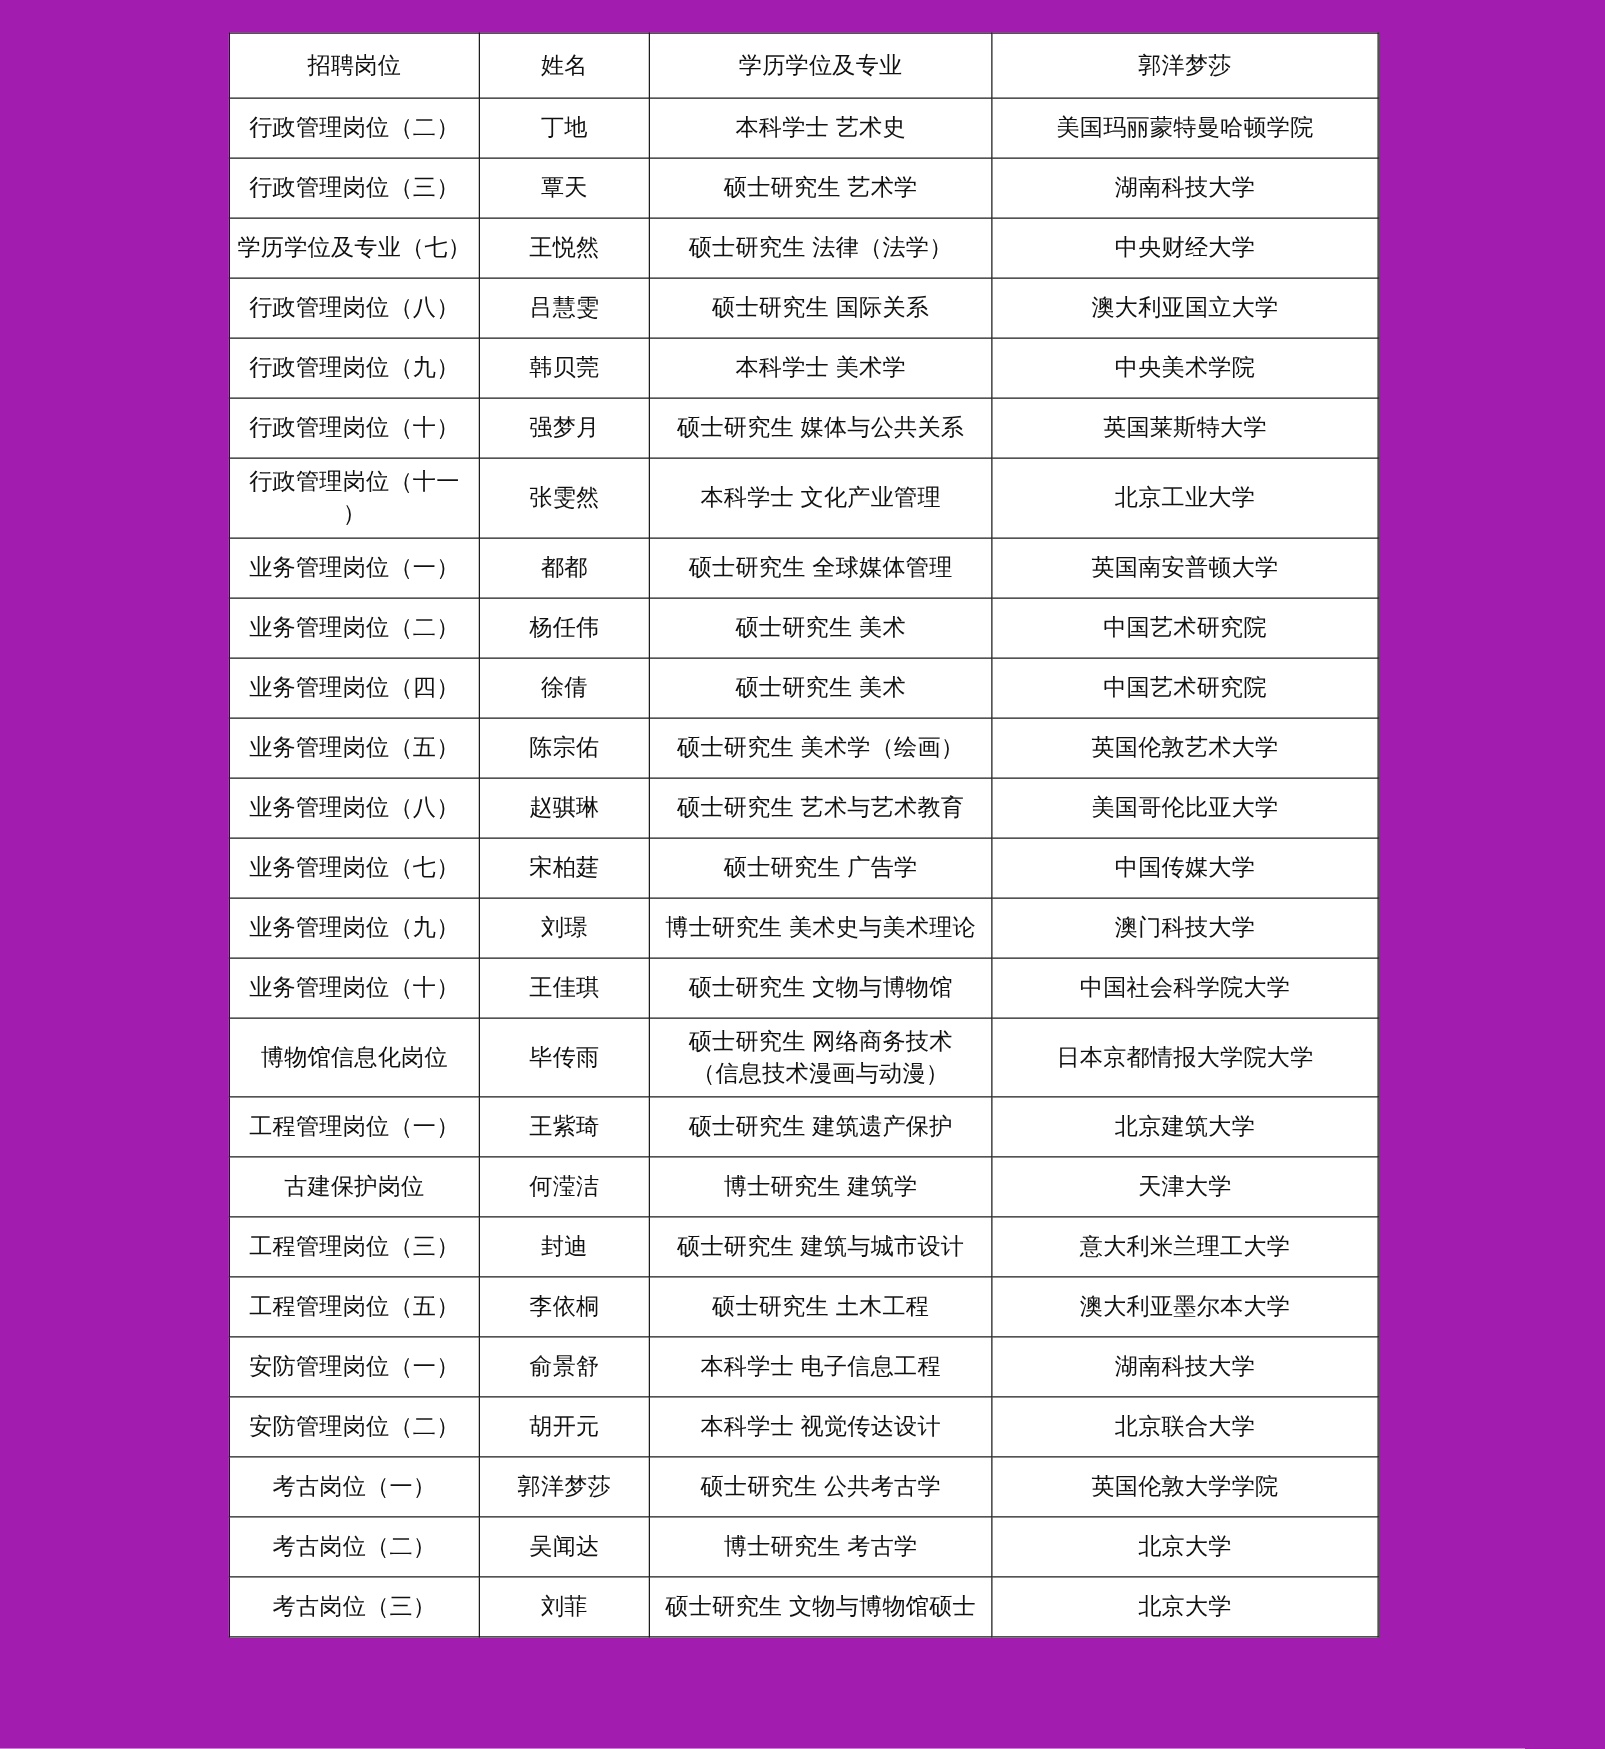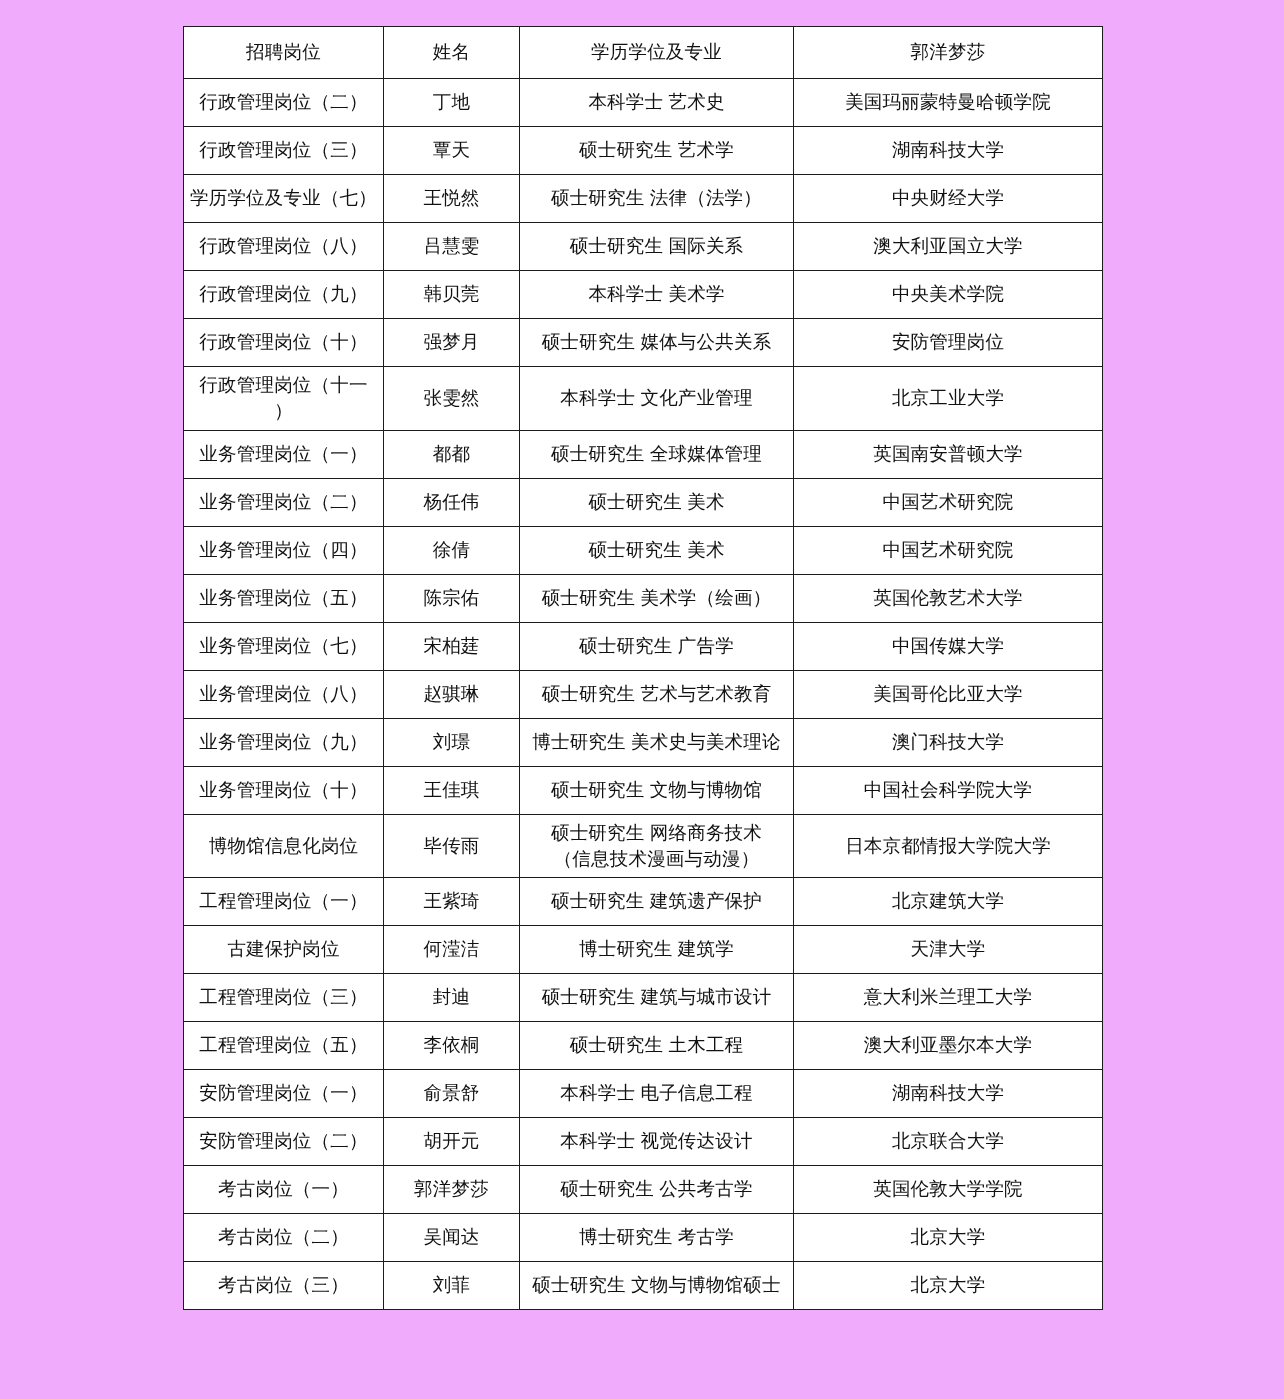--- a/index.html
+++ b/index.html
@@ -12,21 +12,21 @@
     width: 1284px;
     height: 1399px;
     font-family: "Liberation Sans", "DejaVu Sans", sans-serif;
     color: #111111;
     overflow: hidden;
   }
   .page {
     position: relative;
     width: 1284px;
     height: 1399px;
-    background: #f0abfc;
+    background: #a21caf;
     box-sizing: border-box;
   }
   .table-wrap {
     position: absolute;
     left: 183px;
     top: 26px;
     width: 919px;
   }
   table.roster {
     border-collapse: collapse;
@@ -114,21 +114,21 @@
           <tr>
             <td>行政管理岗位（九）</td>
             <td>韩贝莞</td>
             <td>本科学士 美术学</td>
             <td>中央美术学院</td>
           </tr>
           <tr>
             <td>行政管理岗位（十）</td>
             <td>强梦月</td>
             <td>硕士研究生 媒体与公共关系</td>
-            <td>安防管理岗位</td>
+            <td>英国莱斯特大学</td>
           </tr>
           <tr>
             <td class="multiline">行政管理岗位（十一
 ）</td>
             <td>张雯然</td>
             <td>本科学士 文化产业管理</td>
             <td>北京工业大学</td>
           </tr>
           <tr>
             <td>业务管理岗位（一）</td>
@@ -148,30 +148,30 @@
             <td>硕士研究生 美术</td>
             <td>中国艺术研究院</td>
           </tr>
           <tr>
             <td>业务管理岗位（五）</td>
             <td>陈宗佑</td>
             <td>硕士研究生 美术学（绘画）</td>
             <td>英国伦敦艺术大学</td>
           </tr>
           <tr>
+            <td>业务管理岗位（八）</td>
+            <td>赵骐琳</td>
+            <td>硕士研究生 艺术与艺术教育</td>
+            <td>美国哥伦比亚大学</td>
+          </tr>
+          <tr>
             <td>业务管理岗位（七）</td>
             <td>宋柏莛</td>
             <td>硕士研究生 广告学</td>
             <td>中国传媒大学</td>
-          </tr>
-          <tr>
-            <td>业务管理岗位（八）</td>
-            <td>赵骐琳</td>
-            <td>硕士研究生 艺术与艺术教育</td>
-            <td>美国哥伦比亚大学</td>
           </tr>
           <tr>
             <td>业务管理岗位（九）</td>
             <td>刘璟</td>
             <td>博士研究生 美术史与美术理论</td>
             <td>澳门科技大学</td>
           </tr>
           <tr>
             <td>业务管理岗位（十）</td>
             <td>王佳琪</td>

